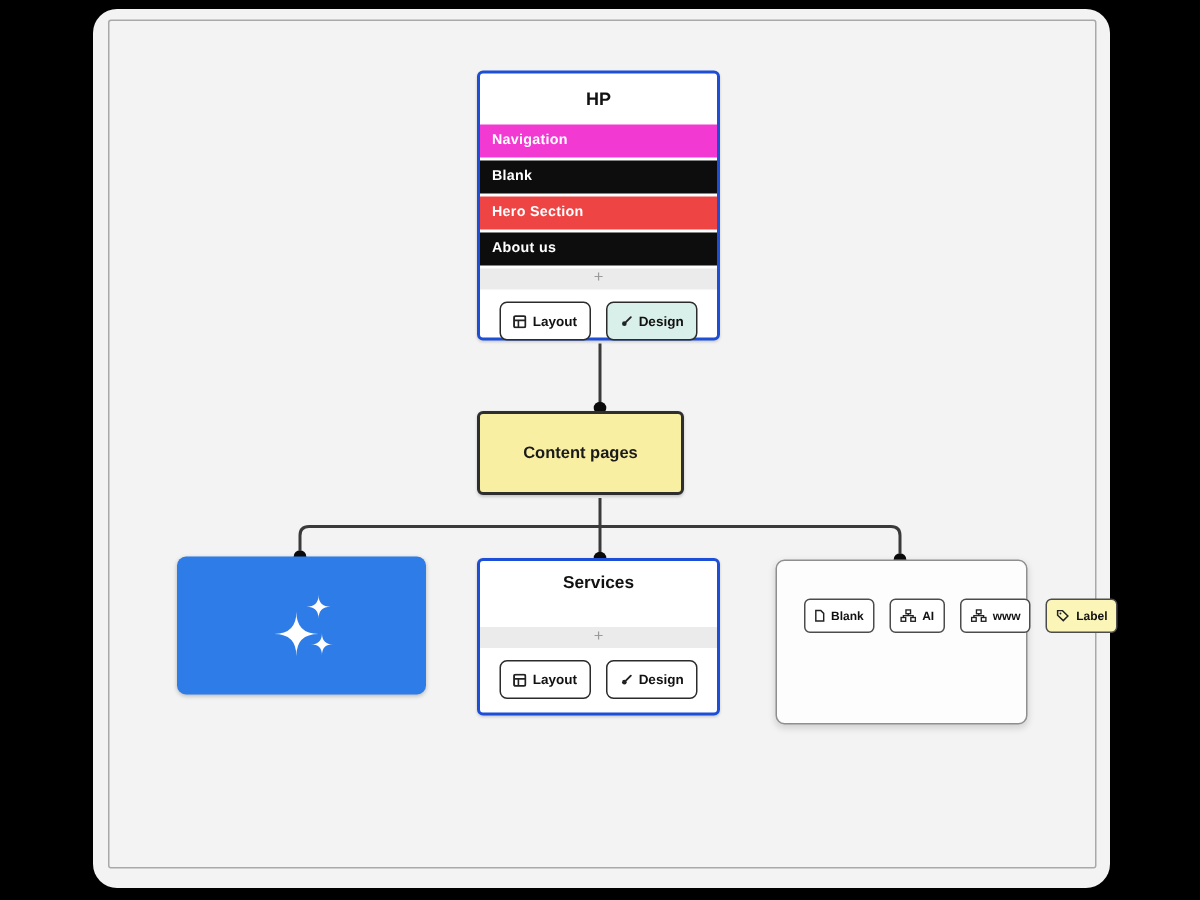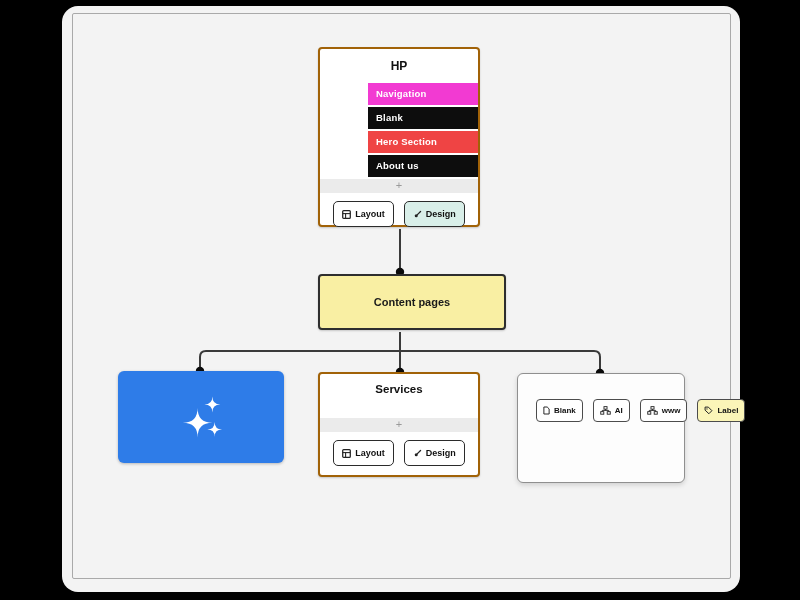--- a/index.html
+++ b/index.html
@@ -13,53 +13,53 @@
   }
   .inner-border{
     position:absolute;left:72px;top:13px;width:657px;height:564px;
     border:1.5px solid #a9a9a9;border-radius:2px;
   }
   .stage{position:absolute;left:0;top:0;width:800px;height:600px;}
   svg.wires{position:absolute;left:0;top:0;pointer-events:none;}
 
   
   .node{
-    position:absolute;background:#fff;border:2px solid #a16207;border-radius:4px;
+    position:absolute;background:#fff;border:2px solid #1d4ed8;border-radius:4px;
     box-shadow:0 1px 2px rgba(0,0,0,.18);box-sizing:border-box;
   }
   .node-title{
     text-align:center;font-weight:bold;color:#111;
   }
   .hp-node{left:318px;top:47px;width:162px;height:180px;}
   .hp-node .node-title{font-size:12px;line-height:34px;height:34px;}
   .services-node{left:318px;top:372px;width:162px;height:105px;}
   .services-node .node-title{font-size:11.5px;line-height:30px;height:42px;}
 
   .section-row{
     height:22px;line-height:22px;margin-bottom:2px;padding-left:8px;
-    font-size:9.5px;font-weight:bold;color:#fff;letter-spacing:.2px;margin-left:48px;
+    font-size:9.5px;font-weight:bold;color:#fff;letter-spacing:.2px;
   }
   .row-pink{background:#f23ad2;}
   .row-black{background:#0d0d0d;}
   .row-green{background:#ef4444;}
 
   .plus-row{
     height:14px;line-height:13px;margin-top:2px;background:#ebebeb;
     text-align:center;font-size:11px;color:#9a9a9a;cursor:pointer;
   }
   .btn-row{display:flex;justify-content:center;gap:10px;margin-top:8px;}
   .node-btn{
     display:inline-flex;align-items:center;gap:4px;height:17px;
     padding:12px 8px;background:#fff;border:1.5px solid #2b2b2b;border-radius:5px;
     font-size:9px;font-weight:bold;color:#111;cursor:pointer;
   }
   .node-btn.mint{background:#d9efe9;}
 
   .content-node{
-    position:absolute;left:318px;top:274px;width:188px;height:56px;
+    position:absolute;left:318px;top:274px;width:138px;height:56px;
     background:#f9efa3;border:2px solid #2e2e2e;border-radius:4px;
     display:flex;align-items:center;justify-content:center;
     font-size:11px;font-weight:bold;color:#1a1a1a;box-sizing:border-box;
     box-shadow:0 1px 2px rgba(0,0,0,.18);
   }
 
   .ai-card{
     position:absolute;left:118px;top:371px;width:166px;height:92px;
     background:#2e7ce8;border-radius:6px;display:flex;align-items:center;
     justify-content:center;box-shadow:0 1px 3px rgba(0,0,0,.25);cursor:pointer;

